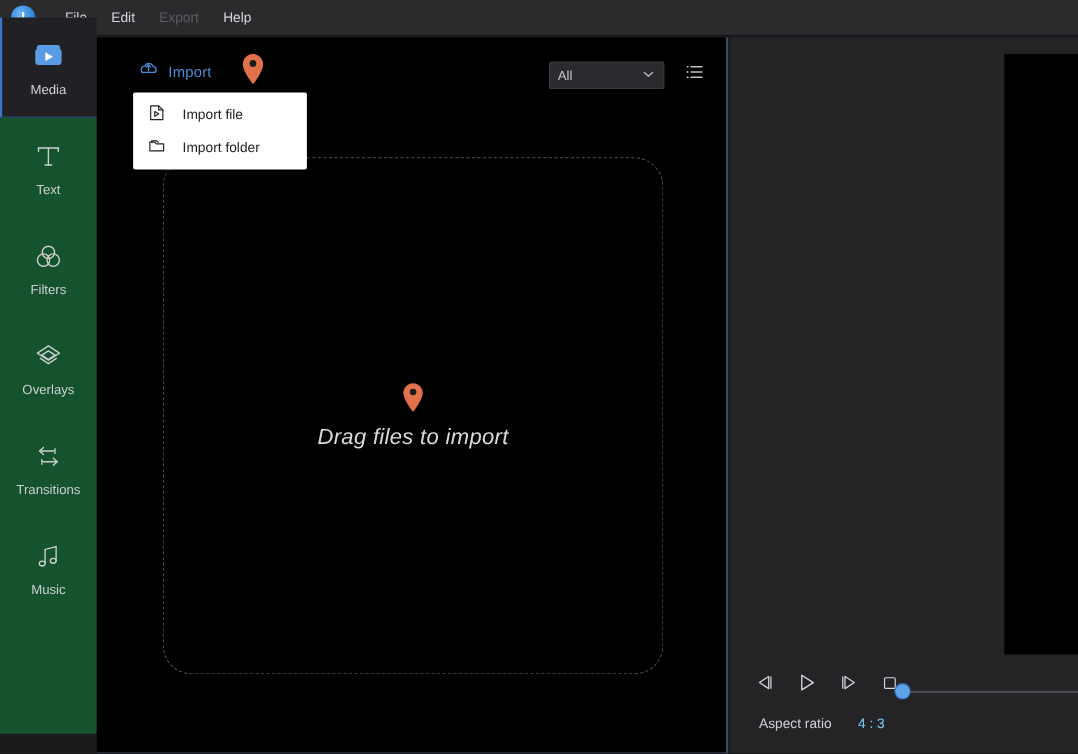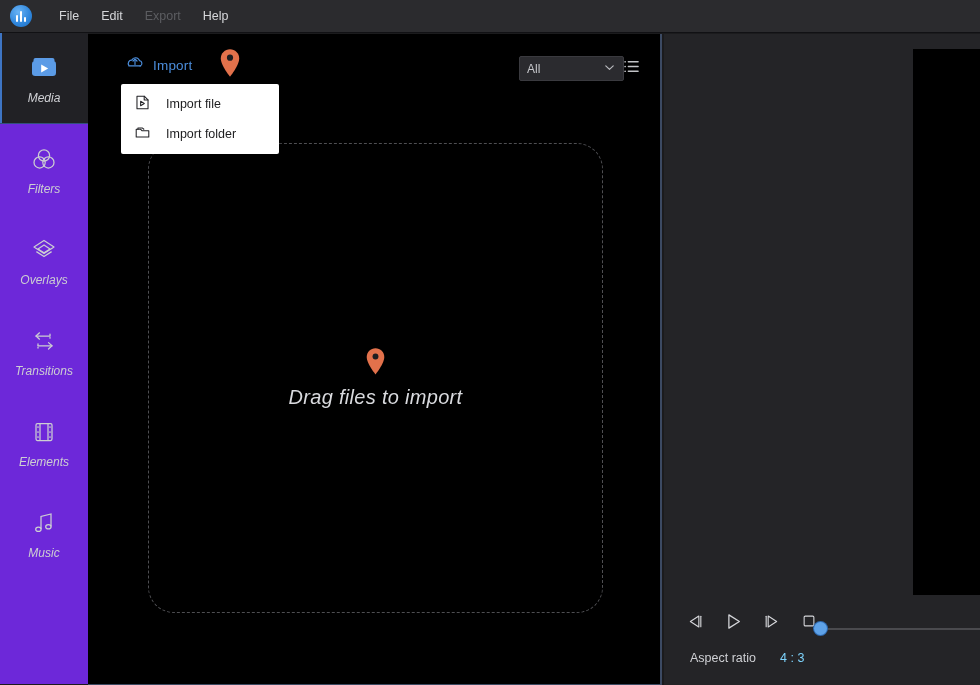--- a/index.html
+++ b/index.html
@@ -41,24 +41,23 @@
     font-size: 12.5px;
     color: #d6d7da;
     padding: 3px 11px;
     cursor: default;
     white-space: nowrap;
   }
   .menuitem.disabled { color: #5c5d61; }
 
   
   .rail {
-    position: absolute; left: 0; top: 33px;
+    position: absolute; left: 0; top: 16px;
     width: 88px; height: 651px;
-    background: #6d28d9;
-    font-style: italic;
+    background: #14532d;
   }
   .rail-item {
     position: relative;
     height: 91px;
     display: flex; flex-direction: column;
     align-items: center; justify-content: center;
     gap: 9px;
     color: #cdced2;
     font-size: 12px;
   }
@@ -99,21 +98,21 @@
     font-size: 13.5px; color: #4b8ddb; letter-spacing: .2px;
   }
   .filter-select {
     position: absolute; left: 411px; top: 22px;
     width: 105px; height: 25px;
     background: #2b2b2f;
     border: 1px solid #3a3a3f;
     border-radius: 2px;
     display: flex; align-items: center;
     padding: 0 7px;
-    color: #c6c7cb; font-size: 12px; margin-left: 20px;
+    color: #c6c7cb; font-size: 12px;
   }
   .filter-select .chev { margin-left: auto; }
   .list-toggle {
     position: absolute; left: 531px; top: 22px;
     width: 24px; height: 24px;
     display: flex; align-items: center; justify-content: center;
     cursor: pointer;
   }
 
   .dropzone {
@@ -225,20 +224,32 @@
       <span class="rail-icon">
         <svg viewBox="0 0 30 30" width="30" height="30">
           <rect x="4.5" y="5" width="21" height="5" rx="2" fill="#5b9be6"></rect>
           <rect x="3" y="8" width="24" height="15" rx="3.2" fill="#5b9be6"></rect>
           <path d="M12.2 11.6 L19.2 15.5 L12.2 19.4 Z" fill="#ffffff"></path>
         </svg>
       </span>
       <span class="rail-label">Media</span>
     </div>
 
+    <div class="rail-item">
+      <span class="rail-icon">
+        <svg viewBox="0 0 30 30" width="30" height="30" fill="none" stroke="#cdced2" stroke-width="1.3" stroke-linecap="round">
+          <path d="M6 7.5 L24 7.5"></path>
+          <path d="M6 7.5 L6 10.5"></path>
+          <path d="M24 7.5 L24 10.5"></path>
+          <path d="M15 7.5 L15 23"></path>
+          <path d="M12 23 L18 23"></path>
+        </svg>
+      </span>
+      <span class="rail-label">Text</span>
+    </div>
 
     <div class="rail-item">
       <span class="rail-icon">
         <svg viewBox="0 0 30 30" width="30" height="30" fill="none" stroke="#cdced2" stroke-width="1.25">
           <circle cx="15" cy="11.5" r="5.6"></circle>
           <circle cx="10.6" cy="18.4" r="5.6"></circle>
           <circle cx="19.4" cy="18.4" r="5.6"></circle>
         </svg>
       </span>
       <span class="rail-label">Filters</span>
@@ -262,36 +273,20 @@
           <path d="M10.5 6.8 L7 10 L10.5 13.2"></path>
           <path d="M21 8 L21 12.2" stroke-dasharray="1.6 1.8"></path>
           <path d="M9 19.8 L23 19.8"></path>
           <path d="M19.5 16.6 L23 19.8 L19.5 23"></path>
           <path d="M9 17.8 L9 22" stroke-dasharray="1.6 1.8"></path>
         </svg>
       </span>
       <span class="rail-label">Transitions</span>
     </div>
 
-    <div class="rail-item">
-      <span class="rail-icon">
-        <svg viewBox="0 0 30 30" width="30" height="30" fill="none" stroke="#cdced2" stroke-width="1.25">
-          <rect x="7" y="6.5" width="16" height="17" rx="1.4"></rect>
-          <line x1="11" y1="6.5" x2="11" y2="23.5"></line>
-          <line x1="19" y1="6.5" x2="19" y2="23.5"></line>
-          <circle cx="9" cy="10" r=".85" fill="#cdced2" stroke="none"></circle>
-          <circle cx="9" cy="15" r=".85" fill="#cdced2" stroke="none"></circle>
-          <circle cx="9" cy="20" r=".85" fill="#cdced2" stroke="none"></circle>
-          <circle cx="21" cy="10" r=".85" fill="#cdced2" stroke="none"></circle>
-          <circle cx="21" cy="15" r=".85" fill="#cdced2" stroke="none"></circle>
-          <circle cx="21" cy="20" r=".85" fill="#cdced2" stroke="none"></circle>
-        </svg>
-      </span>
-      <span class="rail-label">Elements</span>
-    </div>
 
     <div class="rail-item">
       <span class="rail-icon">
         <svg viewBox="0 0 30 30" width="30" height="30" fill="none" stroke="#cdced2" stroke-width="1.25">
           <path d="M12 21 L12 8.5 L22 6 L22 18.5"></path>
           <ellipse cx="9.4" cy="21.3" rx="2.7" ry="2.2"></ellipse>
           <ellipse cx="19.4" cy="18.8" rx="2.7" ry="2.2"></ellipse>
         </svg>
       </span>
       <span class="rail-label">Music</span>

